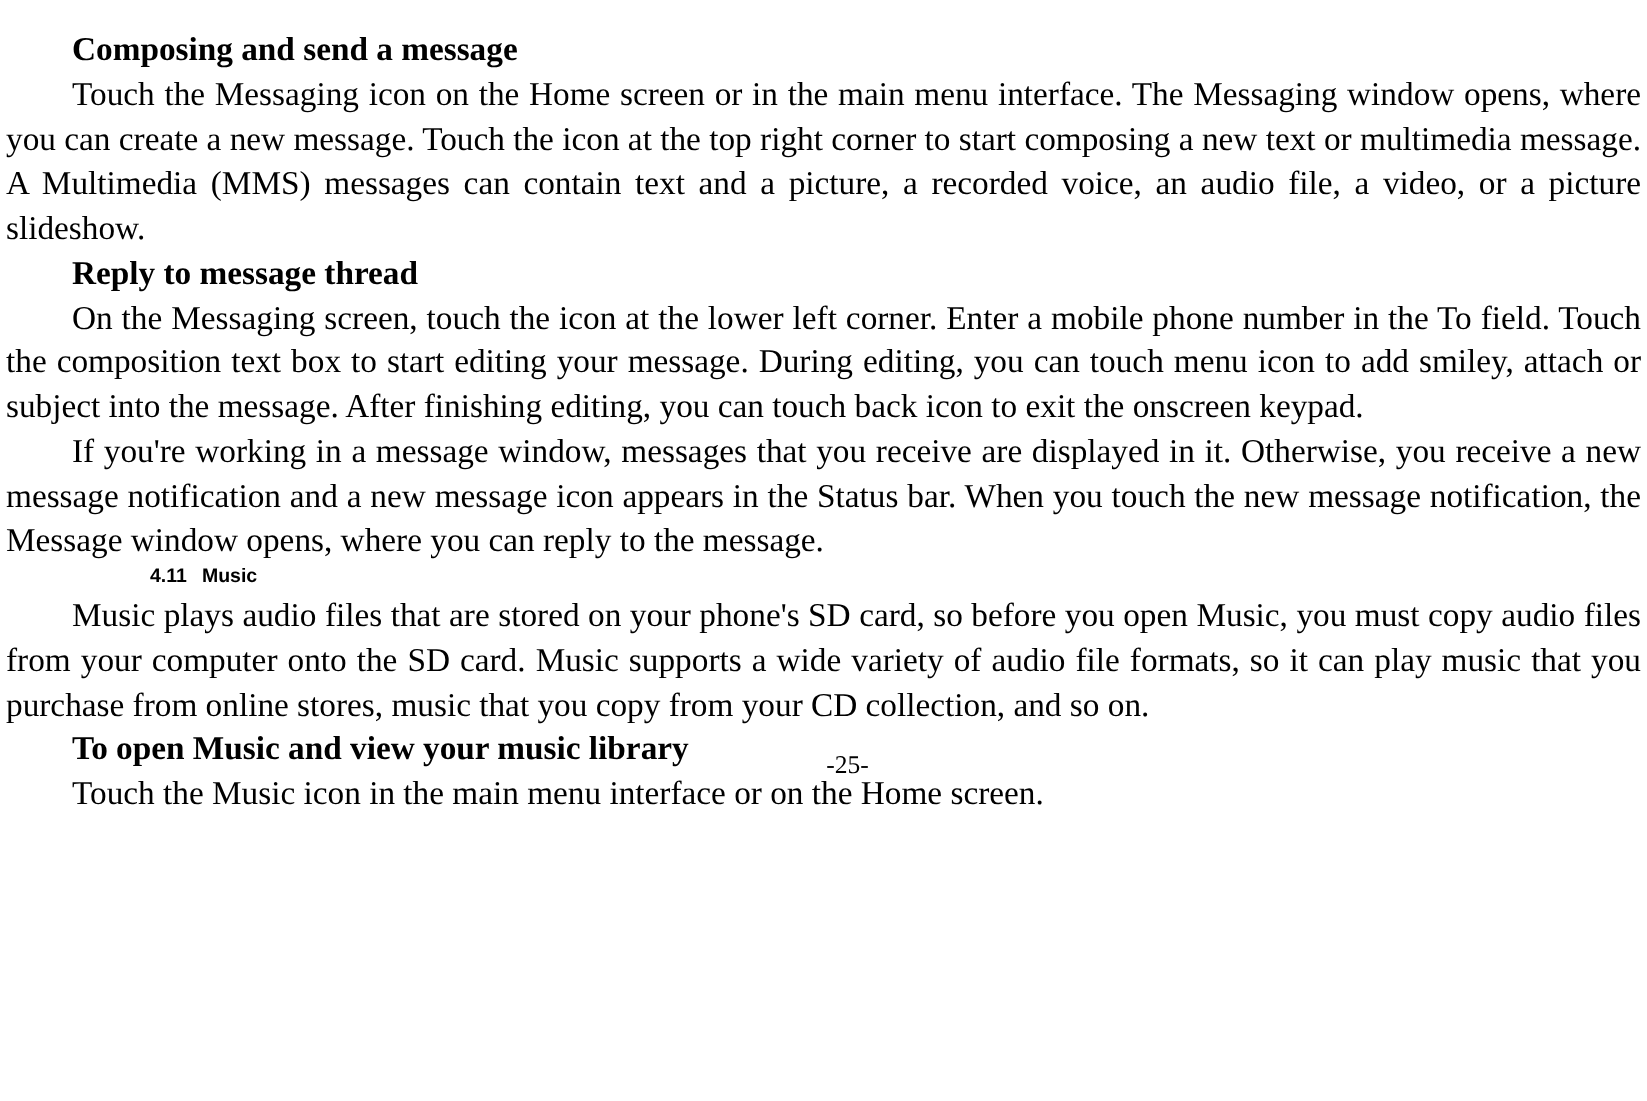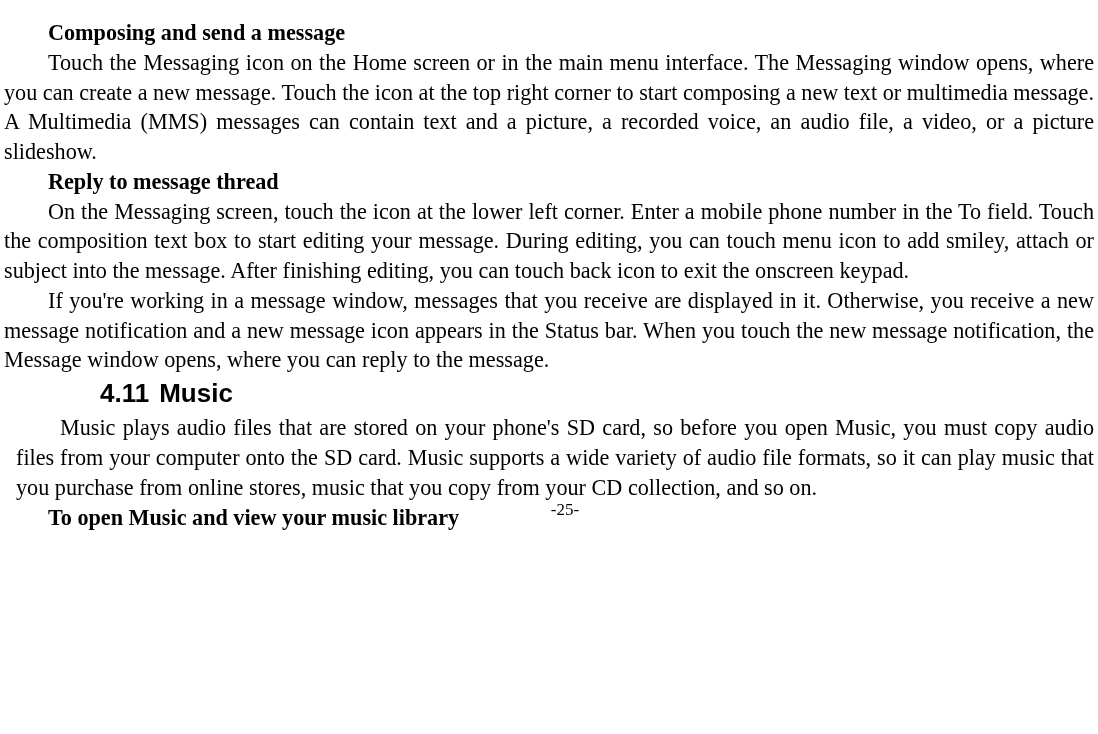--- a/index.html
+++ b/index.html
@@ -31,42 +31,42 @@
   .bold {
     font-weight: bold;
   }
   .subheading-row {
     margin-top: 6px;
     margin-bottom: 6px;
   }
   .subheading {
     font-family: Arial, Helvetica, sans-serif;
     font-weight: bold;
-    font-size: 26px;
+    font-size: 13px;
     line-height: 1.4;
   }
   .subheading .sub-indent {
     display: inline-block;
     width: 96px;
   }
   .subheading .gap {
     display: inline-block;
     width: 10px;
   }
   .page-number {
     position: absolute;
     bottom: 10px;
     left: 16px;
     width: 100%;
     text-align: center;
     font-size: 17px;
     font-family: "Times New Roman", Times, serif;
   }
   .block { margin: 0; }
-  .mt { margin-top: 2px; margin-left: 12px; }
+  .mt { margin-top: 2px; }
 </style>
 </head>
 <body>
 
 <div class="page">
 
   <p class="para block">
     <span class="indent"></span><span class="bold">Composing and send a message</span>
   </p>
 
@@ -93,19 +93,22 @@
   </p>
 
   <p class="para block mt">
     <span class="indent"></span><span>Music plays audio files that are stored on your phone's SD card, so before you open Music, you must copy audio files from your computer onto the SD card. Music supports a wide variety of audio file formats, so it can play music that you purchase from online stores, music that you copy from your CD collection, and so on.</span>
   </p>
 
   <p class="para block">
     <span class="indent"></span><span class="bold">To open Music and view your music library</span>
   </p>
 
+  <p class="para block">
+    <span class="indent"></span><span>Touch the Music icon in the main menu interface or on the Home screen.</span>
+  </p>
 
 
   <div class="page-number">
     <span>-25-</span>
   </div>
 
 </div>
 
 </body></html>

